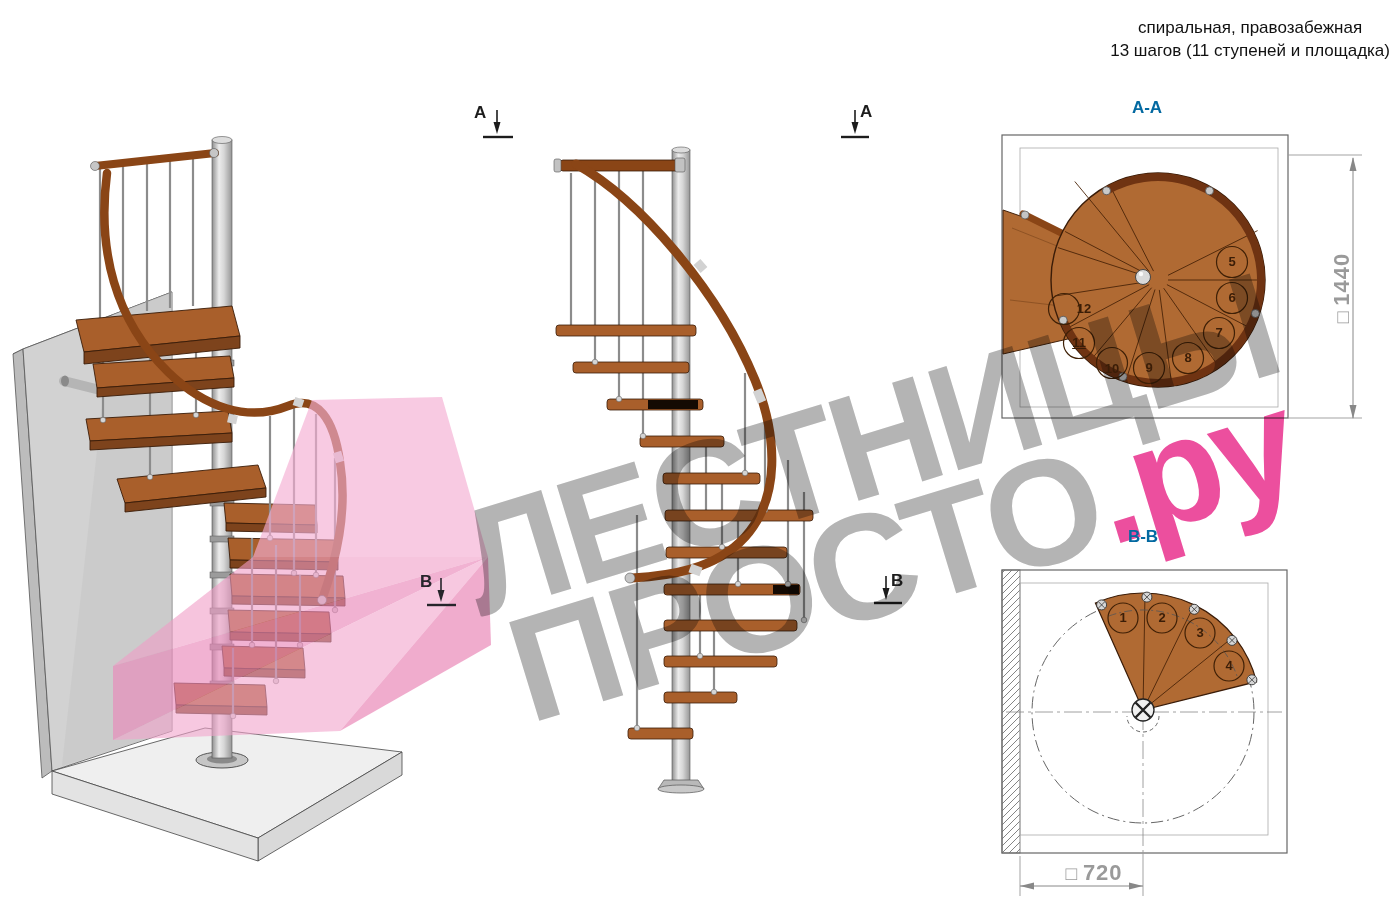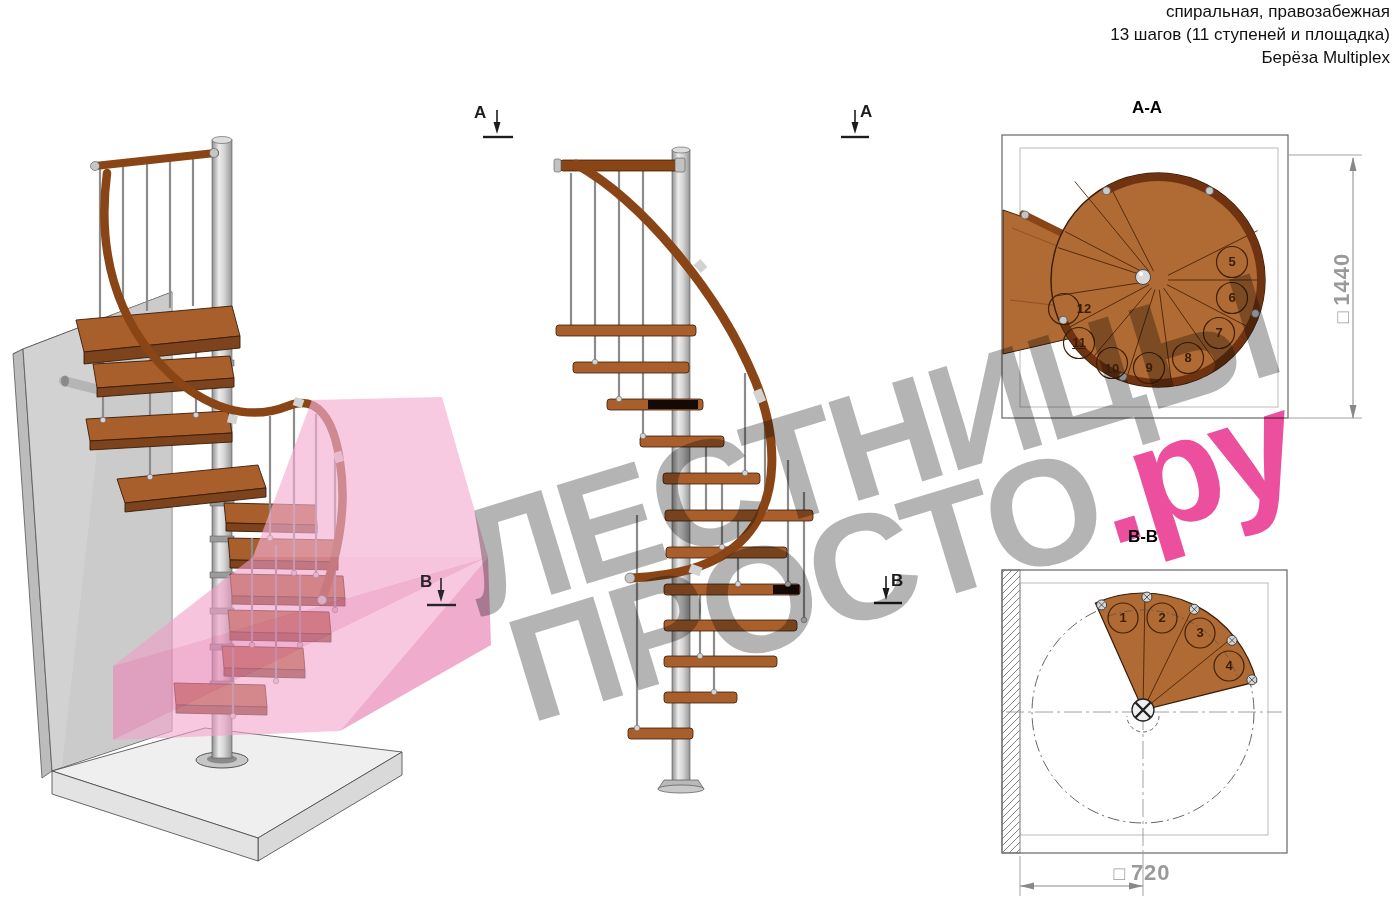--- a/index.html
+++ b/index.html
@@ -1,30 +1,30 @@
 <!DOCTYPE html>
 <html><head>
 <meta charset="utf-8">
 <style>
   html,body{margin:0;padding:0;background:#fff;}
   .stage{position:relative;width:1400px;height:923px;background:#ffffff;overflow:hidden;
          font-family:"Liberation Sans","DejaVu Sans",sans-serif;}
   .stage svg{position:absolute;left:0;top:0;}
   
-  .header{position:absolute;top:0;right:10px;text-align:right;color:#111;
+  .header{position:absolute;top:16px;right:10px;text-align:center;color:#111;
           font-size:17px;line-height:23px;font-weight:400;}
   
   .watermark{position:absolute;left:380px;top:340px;width:1010px;height:320px;
              display:flex;flex-direction:column;justify-content:center;align-items:center;
              transform:rotate(-17deg);mix-blend-mode:multiply;pointer-events:none;}
   .wm-line{font-weight:bold;font-size:150px;line-height:117px;letter-spacing:-4px;
            color:#b4b4b4;white-space:nowrap;}
   .wm-pink{color:#ec4f9e;}
   
-  .sec-label{position:absolute;width:96px;text-align:center;font-size:17px;font-weight:bold;color:#000000;}
+  .sec-label{position:absolute;width:96px;text-align:center;font-size:17px;font-weight:bold;color:#0369a1;}
   
   .dim{position:absolute;color:#9a9a9a;font-weight:bold;font-size:22px;letter-spacing:1px;
        text-align:center;white-space:nowrap;}
   .dim .sq{font-size:19px;font-weight:normal;margin-right:5px;}
   .dim-v{width:140px;transform:rotate(-90deg);}
   
   .num{position:absolute;width:24px;height:24px;line-height:24px;text-align:center;
        font-size:13px;font-weight:bold;color:#3a1d07;}
   
   .marker-letter{position:absolute;font-size:17px;font-weight:bold;color:#1c1c1c;}
@@ -360,28 +360,27 @@
 </svg>
 
   <div class="watermark">
     <div class="wm-line">ЛЕСТНИЦЫ</div>
     <div class="wm-line"><span>ПРОСТО</span><span class="wm-pink">.ру</span></div>
   </div>
 
   <div class="header">
     <div>спиральная, правозабежная</div>
     <div>13 шагов (11 ступеней и площадка)</div>
-    <div>Берёза Multiplex</div>
   </div>
 
   <div class="sec-label" style="left:1099px;top:98px;">А-А</div>
   <div class="sec-label" style="left:1095px;top:527px;">В-В</div>
 
   <div class="dim dim-v" style="left:1272px;top:275px;"><span class="sq">□</span><span>1440</span></div>
-  <div class="dim" style="left:1022px;top:860px;width:144px;margin-left:48px;"><span class="sq">□</span><span>720</span></div>
+  <div class="dim" style="left:1022px;top:860px;width:144px;"><span class="sq">□</span><span>720</span></div>
 
   <span class="num" style="left:1220px;top:250px;">5</span>
   <span class="num" style="left:1220px;top:286px;">6</span>
   <span class="num" style="left:1207px;top:321px;">7</span>
   <span class="num" style="left:1176px;top:346px;">8</span>
   <span class="num" style="left:1137px;top:356px;">9</span>
   <span class="num" style="left:1100px;top:357px;">10</span>
   <span class="num" style="left:1067px;top:331px;text-decoration:underline;">11</span>
   <span class="num" style="left:1052px;top:297px;margin-left:20px;">12</span>
 

